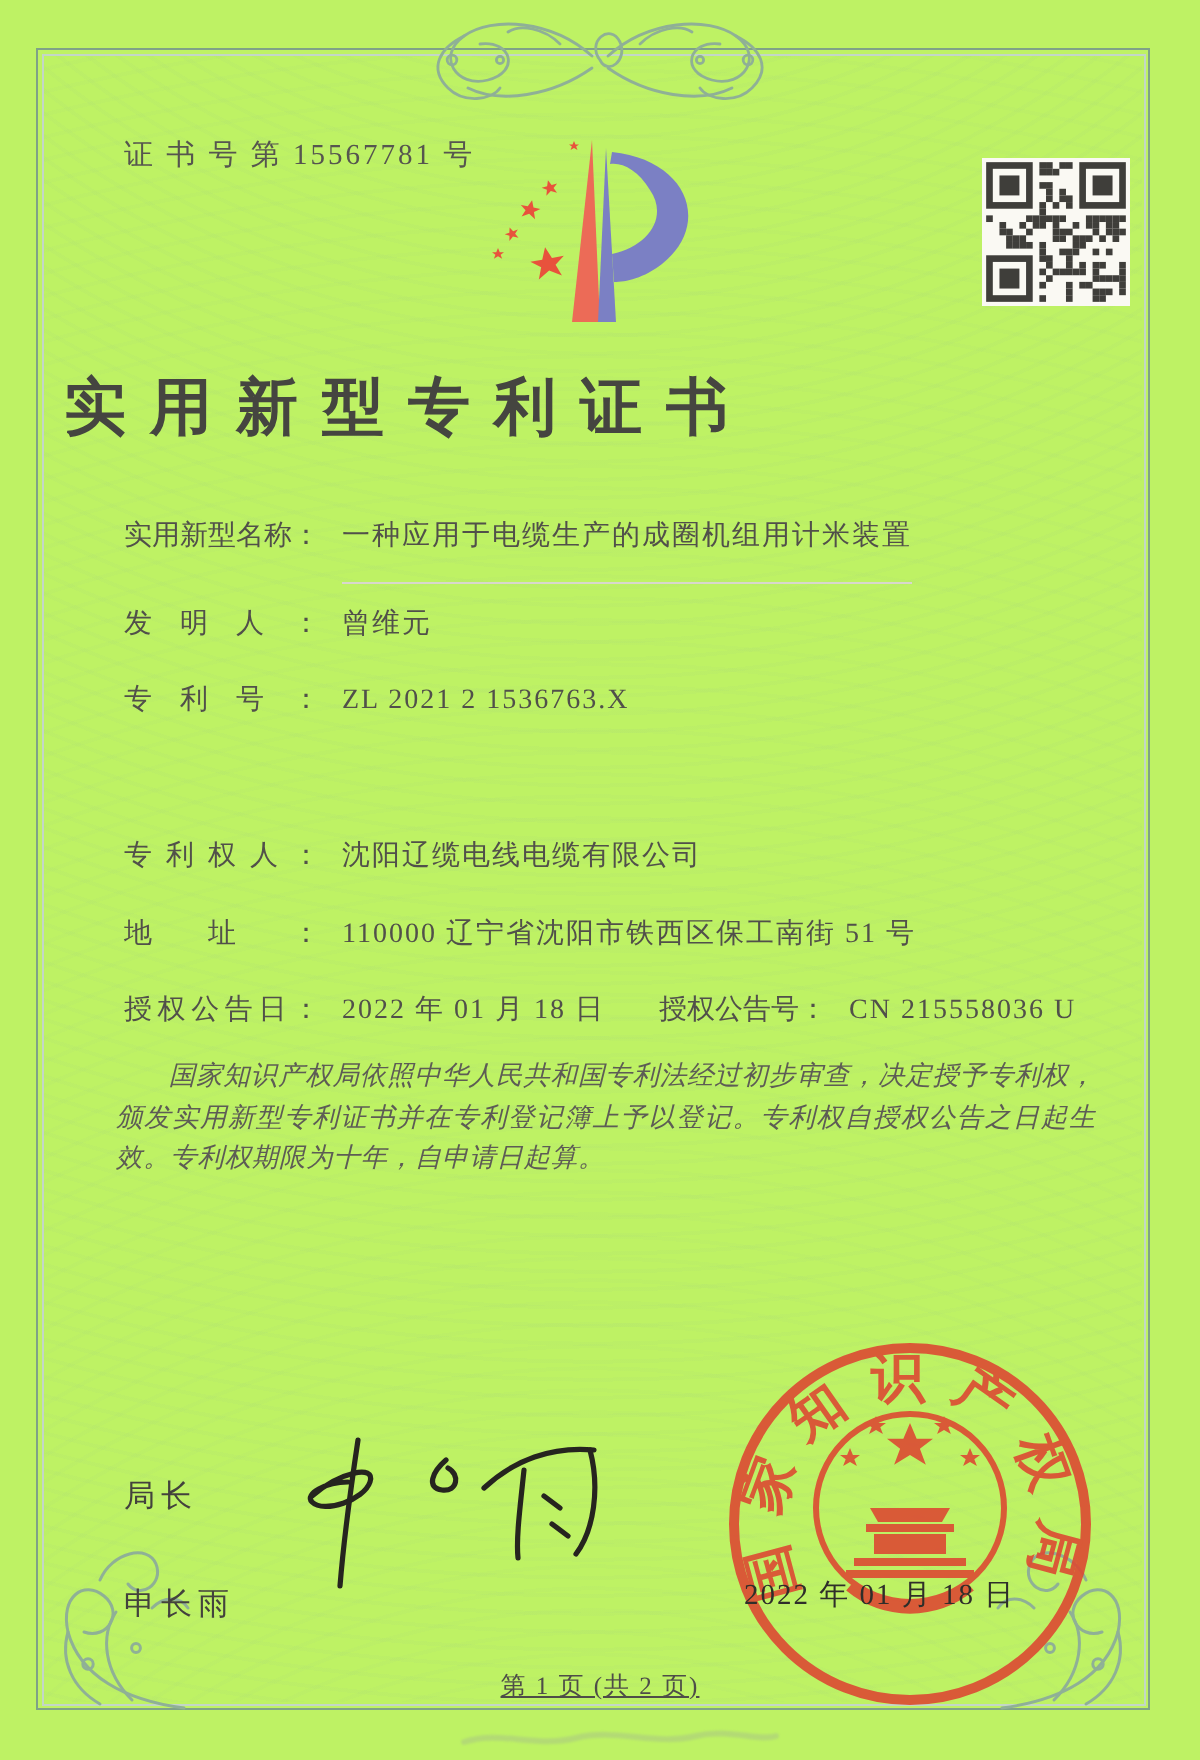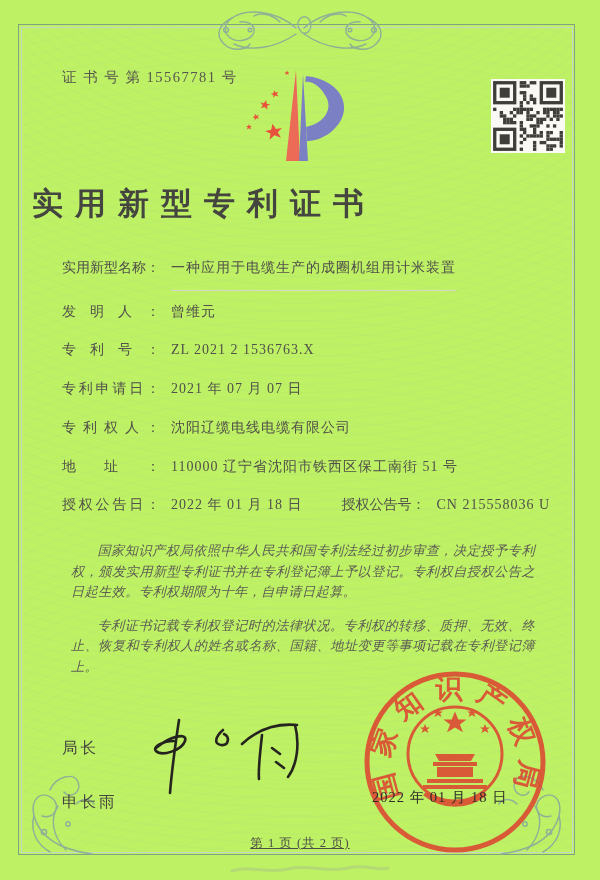--- a/index.html
+++ b/index.html
@@ -24,25 +24,25 @@
   .logo{position:absolute;left:232px;top:64px;}
   .qr{position:absolute;left:491px;top:79px;width:74px;height:74px;}
   .title{position:absolute;left:0;top:183px;width:100%;text-align:left;
          font-size:31px;font-weight:700;letter-spacing:12px;text-indent:12px;color:#454540;margin-left:20px;}
   
   .field{position:absolute;left:62px;right:48px;font-size:14px;color:#51504a;white-space:nowrap;}
   .flabel{display:inline-block;width:98px;text-align:justify;text-align-last:justify;
           margin-right:11px;vertical-align:baseline;}
   .fvalue{letter-spacing:1px;}
   .fvalue.u{border-bottom:1px solid #d8d7cd;padding-bottom:15px;}
-  .flabel.g2{width:84px;margin-left:39px;}
+  .flabel.g2{width:84px;margin-left:27px;}
   
   .paras{position:absolute;left:58px;right:52px;top:528px;font-size:13.2px;line-height:20.5px;
          text-align:justify;color:#5d5c55;font-style:italic;}
-  .paras p{margin:13px;text-indent:2em;letter-spacing:.4px;}
+  .paras p{margin:0;text-indent:2em;letter-spacing:.4px;}
   
   .signer-title{position:absolute;left:62px;top:738px;font-size:15.5px;letter-spacing:3px;color:#43423d;}
   .signer-name{position:absolute;left:62px;top:792px;font-size:15.5px;letter-spacing:3px;color:#43423d;}
   .signature{position:absolute;left:126px;top:708px;}
   .seal{position:absolute;left:355px;top:662px;opacity:.9;}
   .seal-date{position:absolute;left:372px;top:788px;font-size:14.5px;letter-spacing:1px;
              color:#2f2e2a;z-index:5;}
   .footer{position:absolute;left:0;top:835px;width:100%;text-align:center;
           font-size:12.5px;letter-spacing:1px;color:#4e4d48;text-decoration:underline;}
   .artifact{position:absolute;left:230px;top:862px;opacity:.3;filter:blur(.6px);}
@@ -238,36 +238,32 @@
 
   <div class="field" style="top:259px">
     <span class="flabel">实用新型名称：</span><span class="fvalue u">一种应用于电缆生产的成圈机组用计米装置</span>
   </div>
   <div class="field" style="top:303px">
     <span class="flabel">发明人：</span><span class="fvalue">曾维元</span>
   </div>
   <div class="field" style="top:341px">
     <span class="flabel">专利号：</span><span class="fvalue">ZL 2021 2 1536763.X</span>
   </div>
-  <div class="field" style="top:380px">
-    <span class="flabel">专利申请日：</span><span class="fvalue">2021 年 07 月 07 日</span>
-  </div>
   <div class="field" style="top:419px">
     <span class="flabel">专利权人：</span><span class="fvalue">沈阳辽缆电线电缆有限公司</span>
   </div>
   <div class="field" style="top:458px">
     <span class="flabel">地址：</span><span class="fvalue">110000 辽宁省沈阳市铁西区保工南街 51 号</span>
   </div>
   <div class="field" style="top:496px">
     <span class="flabel">授权公告日：</span><span class="fvalue">2022 年 01 月 18 日</span><span class="flabel g2">授权公告号：</span><span class="fvalue">CN 215558036 U</span>
   </div>
 
   <div class="paras">
     <p>国家知识产权局依照中华人民共和国专利法经过初步审查，决定授予专利权，颁发实用新型专利证书并在专利登记簿上予以登记。专利权自授权公告之日起生效。专利权期限为十年，自申请日起算。</p>
-    <p>专利证书记载专利权登记时的法律状况。专利权的转移、质押、无效、终止、恢复和专利权人的姓名或名称、国籍、地址变更等事项记载在专利登记簿上。</p>
   </div>
 
   <div class="signer-title">局长</div>
   <div class="signer-name">申长雨</div>
 
   <svg class="signature" width="200" height="92" viewBox="0 0 200 92">
     <g fill="none" stroke="#26241f" stroke-width="2.6" stroke-linecap="round" stroke-linejoin="round">
       <path d="M30,40 C44,28 62,24 59,33 C56,42 36,49 30,43 C26,39 37,33 48,33"></path>
       <path d="M53,12 C50,32 46,60 44,85"></path>
       <path d="M97,22 C90,28 87,36 95,37 C103,38 104,29 98,26"></path>

